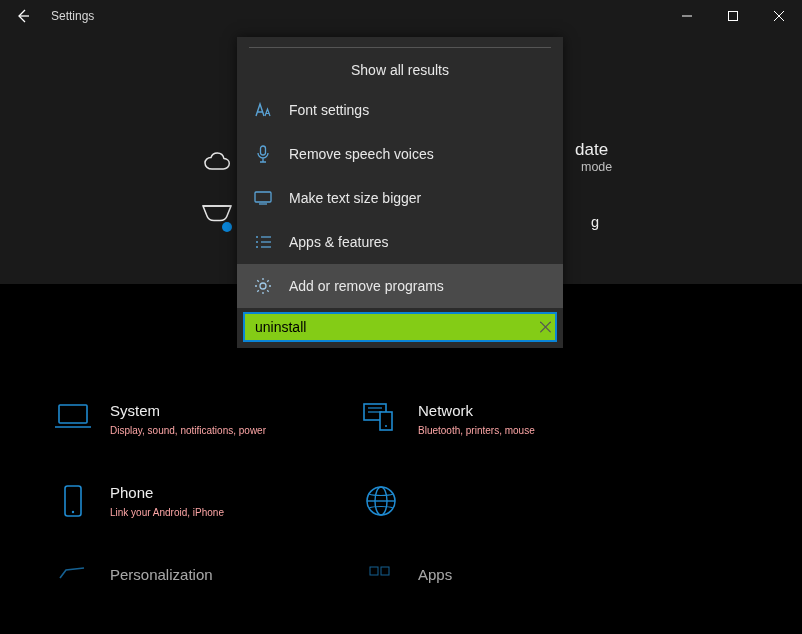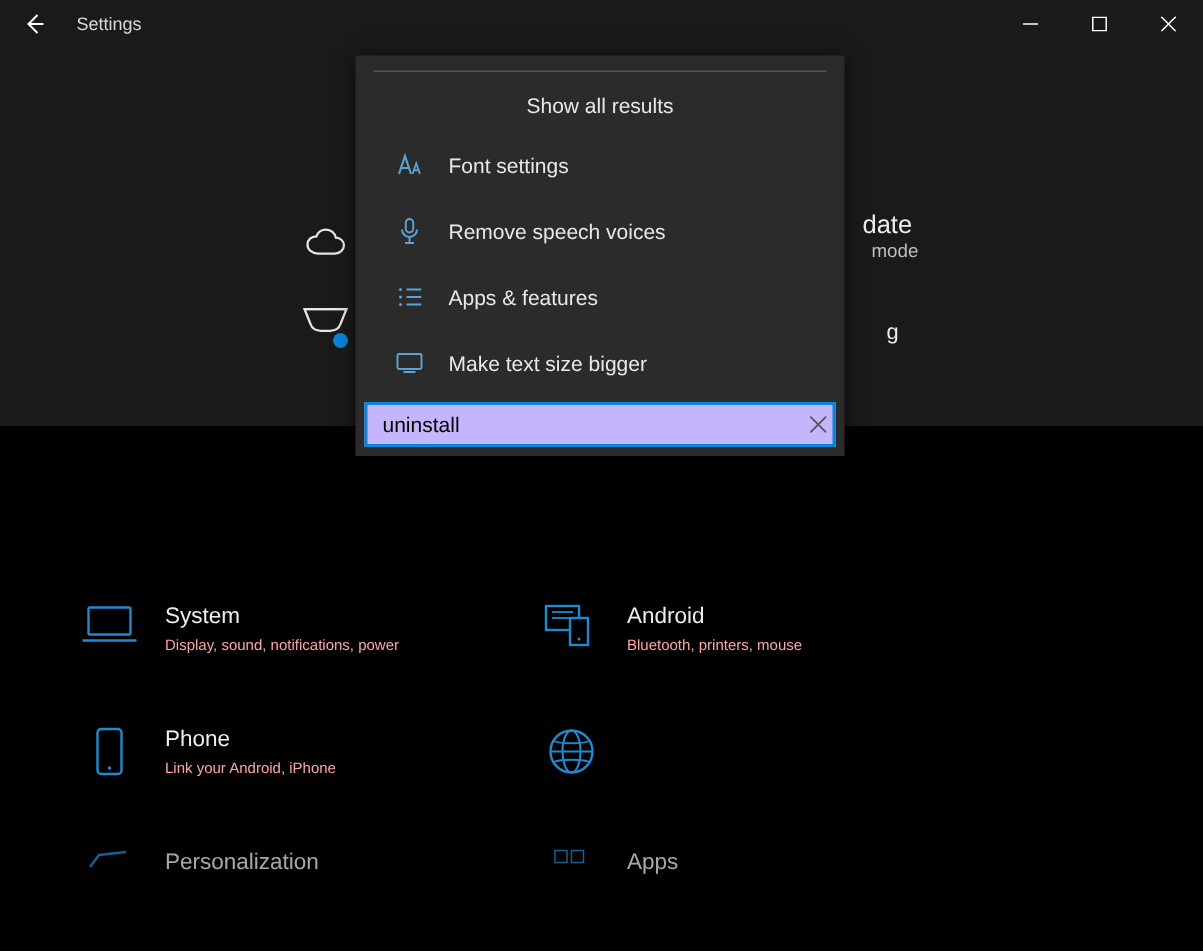--- a/index.html
+++ b/index.html
@@ -13,25 +13,25 @@
   
   .peek-cloud{position:absolute;left:203px;top:152px;z-index:0}
   .peek-rewards{position:absolute;left:200px;top:203px;z-index:0}
   .peek-update{position:absolute;left:575px;top:140px;font-size:17px;color:#eee;z-index:0}
   .peek-hour{position:absolute;left:581px;top:160px;font-size:12.5px;color:#bfbfbf;z-index:0}
   .peek-g{position:absolute;left:591px;top:214px;font-size:14.5px;color:#eee;z-index:0}
   
   .dropdown{position:absolute;left:237px;top:37px;width:326px;background:#2b2b2b;box-shadow:0 0 12px rgba(0,0,0,.6);z-index:5}
   .dd-sep{height:1px;background:#555;margin:0 12px;margin-top:10px}
   .dd-header{text-align:center;font-size:14px;color:#e8e8e8;padding:14px 0 10px}
-  .dd-item{display:flex;align-items:center;height:44px;padding:0 24px;font-size:14px;color:#e8e8e8;cursor:pointer}
+  .dd-item{display:flex;align-items:center;height:44px;padding:0 14px;font-size:14px;color:#e8e8e8;cursor:pointer}
   .dd-item .icon-slot{width:24px;display:flex;justify-content:center;margin-right:14px;color:#5aa3d6}
   .dd-item.highlight{background:#4a4a4a}
   .search-wrap{position:relative;margin:4px 6px 6px}
-  .search-input{width:100%;box-sizing:border-box;height:30px;padding:0 30px 0 10px;background:#c4b5fd;color:#000;border:2px solid #0a84d6;font-size:14px;outline:none}
+  .search-input{width:100%;box-sizing:border-box;height:30px;padding:0 30px 0 10px;background:#84cc16;color:#000;border:2px solid #0a84d6;font-size:14px;outline:none}
   .clear-btn{position:absolute;right:6px;top:50%;transform:translateY(-50%);cursor:pointer;color:#555}
   
   .tiles{position:absolute;left:0;right:0;top:390px;bottom:0;padding:0 40px}
   .tile-row{display:flex}
   .tile{display:flex;width:290px;padding:12px 0 30px;cursor:pointer}
   .tile.col2{margin-left:18px}
   .tile-icon{width:50px;height:40px;display:flex;justify-content:center;color:#1f8ad0;margin:0 12px 0 8px}
   .tile-title{font-size:15px;color:#eee;margin-bottom:5px}
   .tile-desc{font-size:10px;color:#fca5a5;max-width:190px;line-height:1.35}
   svg{display:block}
@@ -105,42 +105,60 @@
         <svg width="14" height="18" viewBox="0 0 14 18">
             <rect x="4.5" y="1" width="5" height="9" rx="2.5" stroke="#5aa3d6" stroke-width="1.3" fill="none"></rect>
             <path d="M2 8a5 5 0 0010 0M7 13v4M4 17h6" stroke="#5aa3d6" stroke-width="1.3" fill="none"></path>
           </svg>
       </span>
       <span>Remove speech voices</span>
     </div>
 
     <div class="dd-item">
       <span class="icon-slot">
+        <svg width="18" height="14" viewBox="0 0 18 14">
+            <rect x="1" y="1" width="16" height="10" rx="1" stroke="#5aa3d6" stroke-width="1.3" fill="none"></rect>
+            <line x1="5" y1="13" x2="13" y2="13" stroke="#5aa3d6" stroke-width="1.3"></line>
+          </svg>
+      </span>
+      <span>Make text size bigger</span>
+    </div>
+
+    <div class="dd-item">
+      <span class="icon-slot">
         <svg width="16" height="14" viewBox="0 0 16 14">
             <circle cx="2" cy="2" r="1" fill="#5aa3d6"></circle>
             <circle cx="2" cy="7" r="1" fill="#5aa3d6"></circle>
             <circle cx="2" cy="12" r="1" fill="#5aa3d6"></circle>
             <line x1="6" y1="2" x2="16" y2="2" stroke="#5aa3d6" stroke-width="1.3"></line>
             <line x1="6" y1="7" x2="16" y2="7" stroke="#5aa3d6" stroke-width="1.3"></line>
             <line x1="6" y1="12" x2="16" y2="12" stroke="#5aa3d6" stroke-width="1.3"></line>
           </svg>
       </span>
       <span>Apps &amp; features</span>
     </div>
 
-    <div class="dd-item">
-      <span class="icon-slot">
-        <svg width="18" height="14" viewBox="0 0 18 14">
-            <rect x="1" y="1" width="16" height="10" rx="1" stroke="#5aa3d6" stroke-width="1.3" fill="none"></rect>
-            <line x1="5" y1="13" x2="13" y2="13" stroke="#5aa3d6" stroke-width="1.3"></line>
-          </svg>
-      </span>
-      <span>Make text size bigger</span>
-    </div>
-
+    <div class="dd-item highlight">
+      <span class="icon-slot">
+        <svg width="18" height="18" viewBox="0 0 18 18">
+            <circle cx="9" cy="9" r="3" stroke="#9fc8e6" stroke-width="1.3" fill="none"></circle>
+            <g stroke="#9fc8e6" stroke-width="1.3">
+              <line x1="9" y1="1" x2="9" y2="3"></line>
+              <line x1="9" y1="15" x2="9" y2="17"></line>
+              <line x1="1" y1="9" x2="3" y2="9"></line>
+              <line x1="15" y1="9" x2="17" y2="9"></line>
+              <line x1="3.3" y1="3.3" x2="4.8" y2="4.8"></line>
+              <line x1="13.2" y1="13.2" x2="14.7" y2="14.7"></line>
+              <line x1="3.3" y1="14.7" x2="4.8" y2="13.2"></line>
+              <line x1="13.2" y1="4.8" x2="14.7" y2="3.3"></line>
+            </g>
+          </svg>
+      </span>
+      <span>Add or remove programs</span>
+    </div>
 
     <div class="search-wrap">
       <input class="search-input" value="uninstall" style="">
       <span class="clear-btn">
         <svg width="11" height="11">
             <line x1="0" y1="0" x2="11" y2="11" stroke="#555" stroke-width="1.2"></line>
             <line x1="11" y1="0" x2="0" y2="11" stroke="#555" stroke-width="1.2"></line>
           </svg>
       </span>
     </div>
@@ -164,21 +182,21 @@
         <div class="tile-icon">
           <svg width="38" height="32" viewBox="0 0 38 32">
               <rect x="2" y="2" width="22" height="16" stroke="#1f8ad0" stroke-width="1.6" fill="none"></rect>
               <line x1="6" y1="6" x2="20" y2="6" stroke="#1f8ad0" stroke-width="1.2"></line>
               <line x1="6" y1="10" x2="20" y2="10" stroke="#1f8ad0" stroke-width="1.2"></line>
               <rect x="18" y="10" width="12" height="18" stroke="#1f8ad0" stroke-width="1.6" fill="#000"></rect>
               <circle cx="24" cy="24" r="1" fill="#1f8ad0"></circle>
             </svg>
         </div>
         <div>
-          <div class="tile-title">Android</div>
+          <div class="tile-title">Network</div>
           <div class="tile-desc">Bluetooth, printers, mouse</div>
         </div>
       </div>
     </div>
 
     <div class="tile-row">
       <div class="tile">
         <div class="tile-icon">
           <svg width="24" height="36" viewBox="0 0 24 36">
               <rect x="4" y="2" width="16" height="30" rx="2.5" stroke="#1f8ad0" stroke-width="1.6" fill="none"></rect>

